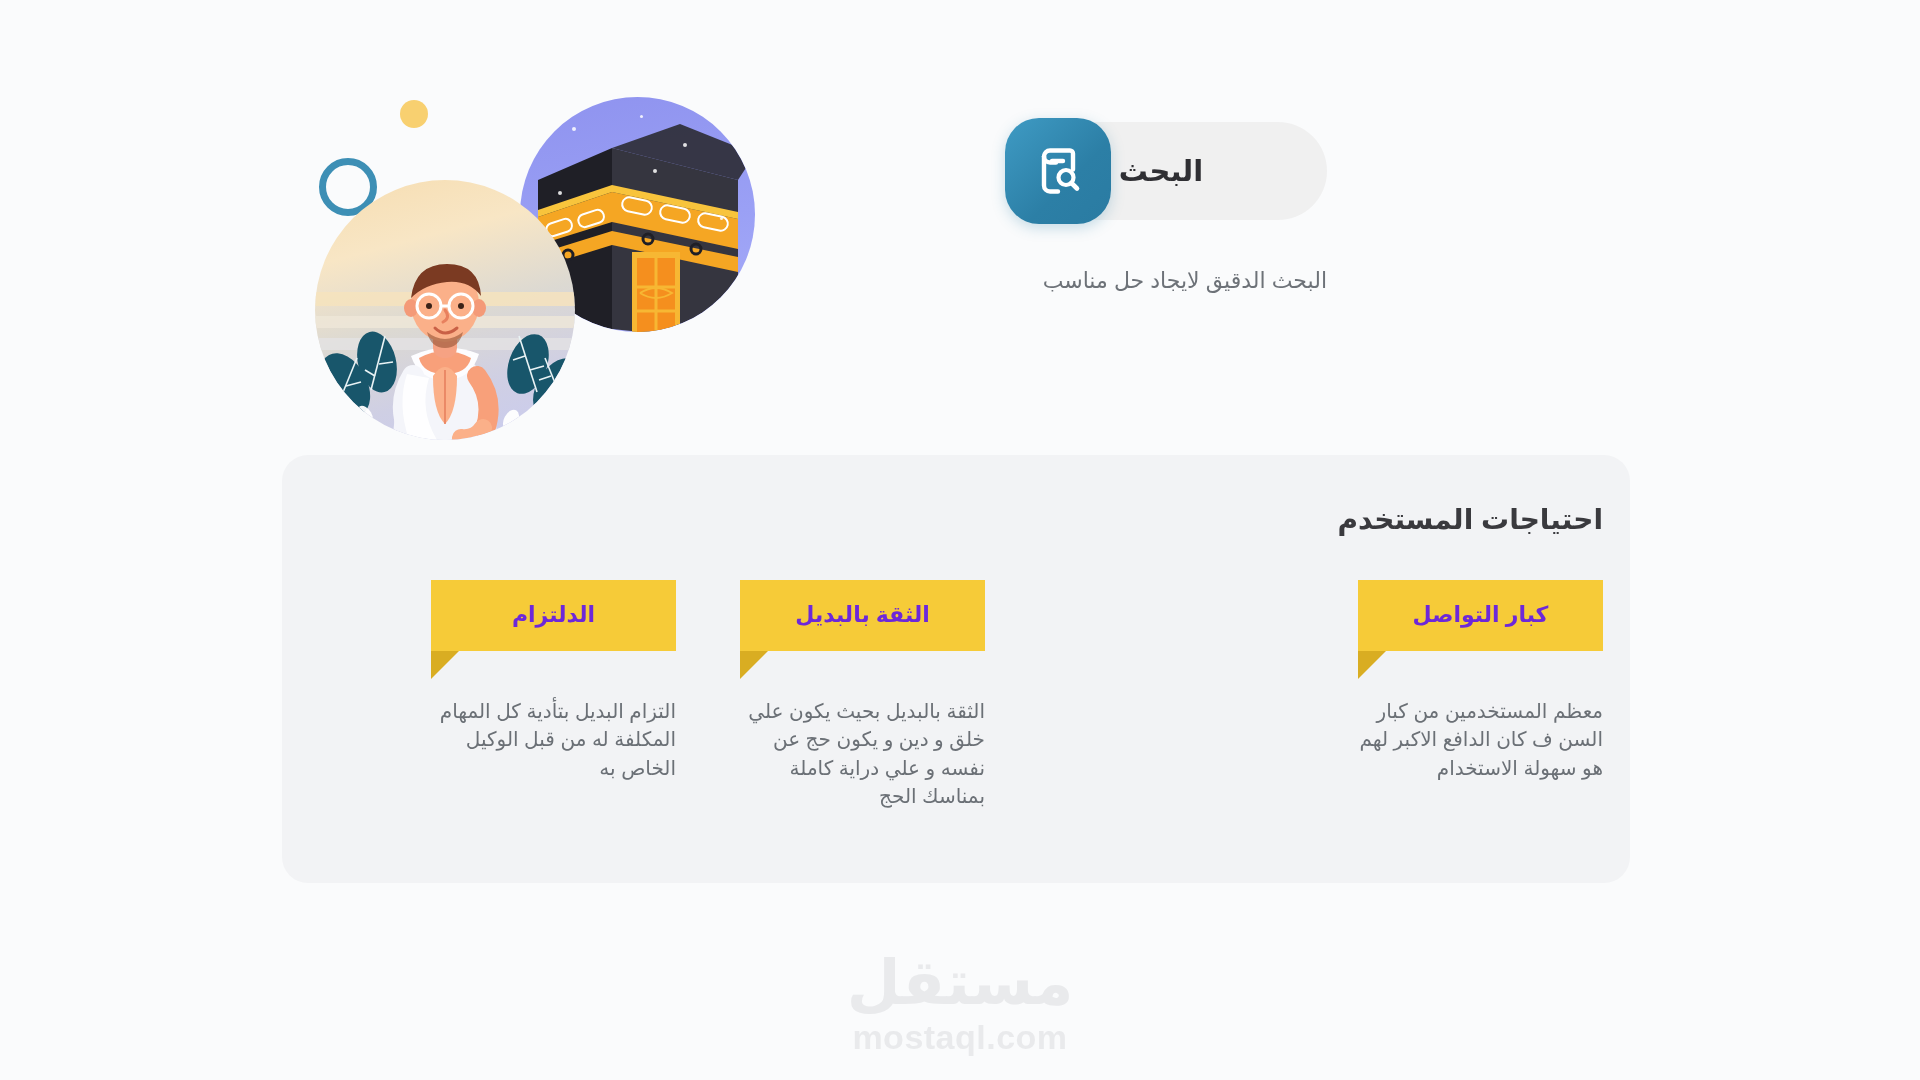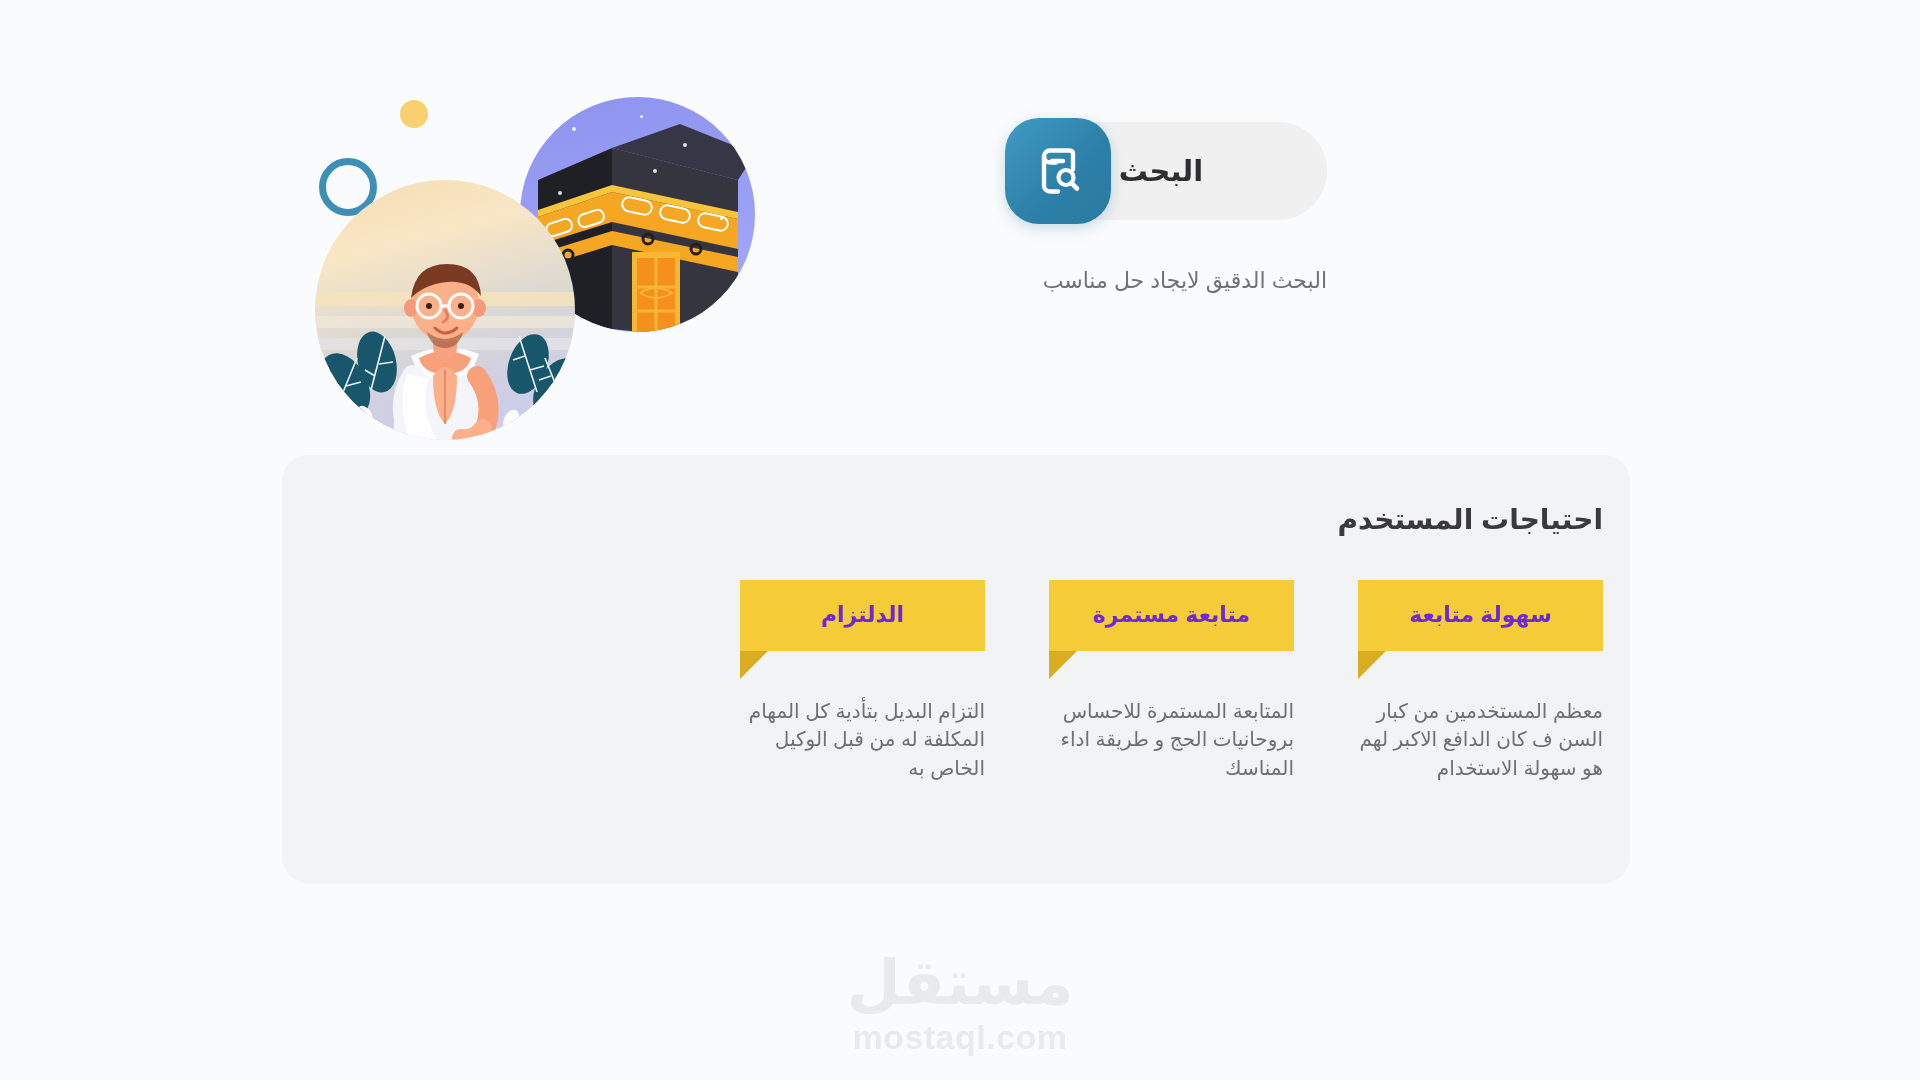--- a/index.html
+++ b/index.html
@@ -382,34 +382,36 @@
   <div class="search-subtitle">البحث الدقيق  لايجاد حل مناسب</div>
 
   <div class="panel"></div>
 
   <div class="panel-title">احتياجات المستخدم</div>
 
   <div class="cards-row">
 
     <div class="card">
       <div class="ribbon">
-        <span class="ribbon-text">سهولة متابعة</span>
+        <span class="ribbon-text">كبار التواصل</span>
         <span class="ribbon-fold"></span>
       </div>
       <div class="card-desc">معظم المستخدمين من كبار السن ف كان الدافع الاكبر لهم هو سهولة الاستخدام</div>
     </div>
 
     <div class="card">
+    </div>
+
+    <div class="card">
       <div class="ribbon">
-        <span class="ribbon-text">متابعة مستمرة</span>
+        <span class="ribbon-text">الثقة بالبديل</span>
         <span class="ribbon-fold"></span>
       </div>
-      <div class="card-desc">المتابعة المستمرة للاحساس بروحانيات الحج و طريقة اداء المناسك</div>
-    </div>
-
+      <div class="card-desc">الثقة بالبديل بحيث يكون علي خلق و دين و يكون حج عن نفسه و علي دراية كاملة بمناسك الحج</div>
+    </div>
 
     <div class="card">
       <div class="ribbon">
         <span class="ribbon-text">الدلتزام</span>
         <span class="ribbon-fold"></span>
       </div>
       <div class="card-desc">التزام البديل بتأدية كل المهام المكلفة له من قبل الوكيل الخاص به</div>
     </div>
 
   </div>

